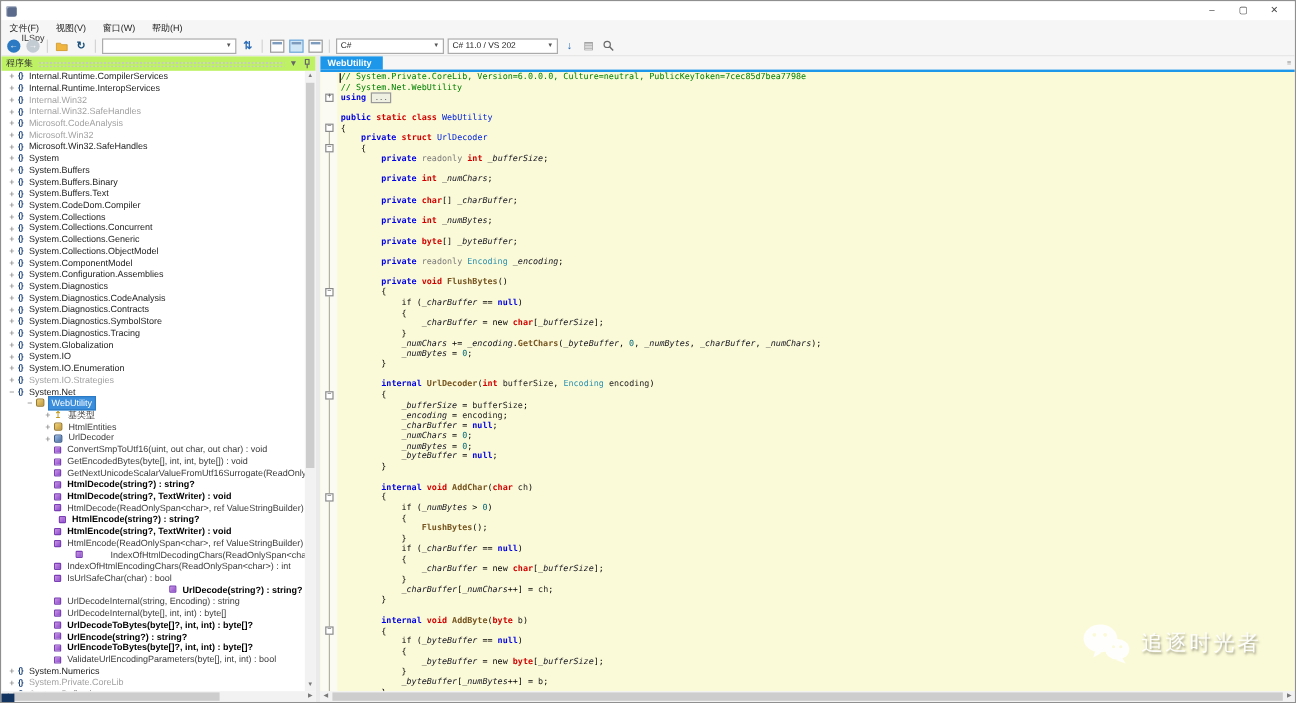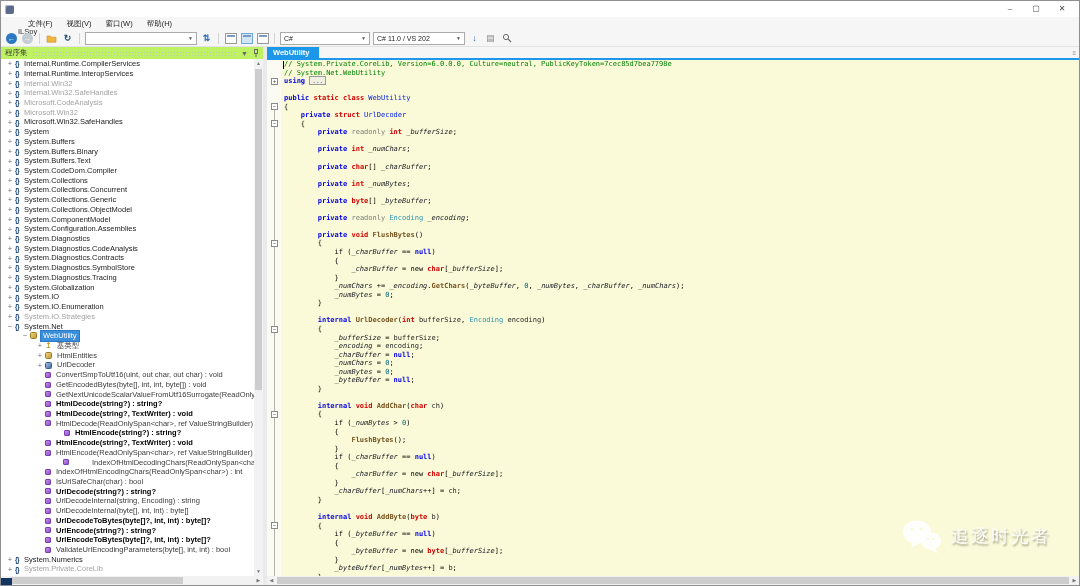--- a/index.html
+++ b/index.html
@@ -10,21 +10,21 @@
     border:1px solid #8f8f8f; overflow:hidden;
   }
   
   .titlebar { height:16px; display:flex; align-items:center; padding:0 4px; background:#ffffff; }
   .app-icon { width:9px; height:9px; background:#5a6b8c; border-radius:2px; margin-right:4px;
     box-shadow:inset 1px 1px 0 rgba(255,255,255,.5); }
   .title-text { font-size:7.5px; color:#333;margin-top:44px; }
   .win-btns { margin-left:auto; display:flex; }
   .win-btn { width:26px; height:14px; text-align:center; font-size:8px; color:#444; line-height:14px; }
   
-  .menubar { height:13px; display:flex; align-items:center; background:#f6f6f6;padding-left:20px; }
+  .menubar { height:13px; display:flex; align-items:center; background:#f6f6f6; }
   .menu-item { font-size:7.5px; color:#222; padding:0 7px; line-height:13px; }
   
   .toolbar { height:17px; display:flex; align-items:center; background:#f6f6f6; padding:0 4px; gap:3px;
     border-bottom:1px solid #e3e3e3; }
   .tb-sep { width:1px; height:11px; background:#d4d4d4; margin:0 2px; }
   .tb-btn { height:13px; min-width:13px; display:flex; align-items:center; justify-content:center; font-size:9px; }
   .nav-circle { width:11px; height:11px; border-radius:50%; color:#fff; font-size:7px; line-height:11px; text-align:center; }
   .nav-back { background:#2b79c2; }
   .nav-fwd  { background:#c3cbd3; }
   .glyph-blue { color:#2b6cb5; font-weight:bold; }
@@ -377,21 +377,21 @@
             <div class="trow bold" style="padding-left: 34px;">
               <span class="texp"></span>
               <span class="tico ico-method"></span>
               <span class="tlabel">HtmlDecode(string?, TextWriter) : void</span>
             </div>
             <div class="trow" style="padding-left: 34px;">
               <span class="texp"></span>
               <span class="tico ico-method"></span>
               <span class="tlabel">HtmlDecode(ReadOnlySpan&lt;char&gt;, ref ValueStringBuilder) : v</span>
             </div>
-            <div class="trow bold" style="padding-left: 53px;">
+            <div class="trow bold" style="padding-left: 38px;">
               <span class="texp"></span>
               <span class="tico ico-method"></span>
               <span class="tlabel">HtmlEncode(string?) : string?</span>
             </div>
             <div class="trow bold" style="padding-left: 34px;">
               <span class="texp"></span>
               <span class="tico ico-method"></span>
               <span class="tlabel">HtmlEncode(string?, TextWriter) : void</span>
             </div>
             <div class="trow" style="padding-left: 34px;">
@@ -407,21 +407,21 @@
             <div class="trow" style="padding-left: 34px;">
               <span class="texp"></span>
               <span class="tico ico-method"></span>
               <span class="tlabel">IndexOfHtmlEncodingChars(ReadOnlySpan&lt;char&gt;) : int</span>
             </div>
             <div class="trow" style="padding-left: 34px;">
               <span class="texp"></span>
               <span class="tico ico-method"></span>
               <span class="tlabel">IsUrlSafeChar(char) : bool</span>
             </div>
-            <div class="trow bold" style="padding-left: 34px;">
+            <div class="trow bold" style="padding-left: 44px; justify-content: flex-end;">
               <span class="texp"></span>
               <span class="tico ico-method"></span>
               <span class="tlabel">UrlDecode(string?) : string?</span>
             </div>
             <div class="trow" style="padding-left: 34px;">
               <span class="texp"></span>
               <span class="tico ico-method"></span>
               <span class="tlabel">UrlDecodeInternal(string, Encoding) : string</span>
             </div>
             <div class="trow" style="padding-left: 34px;">

